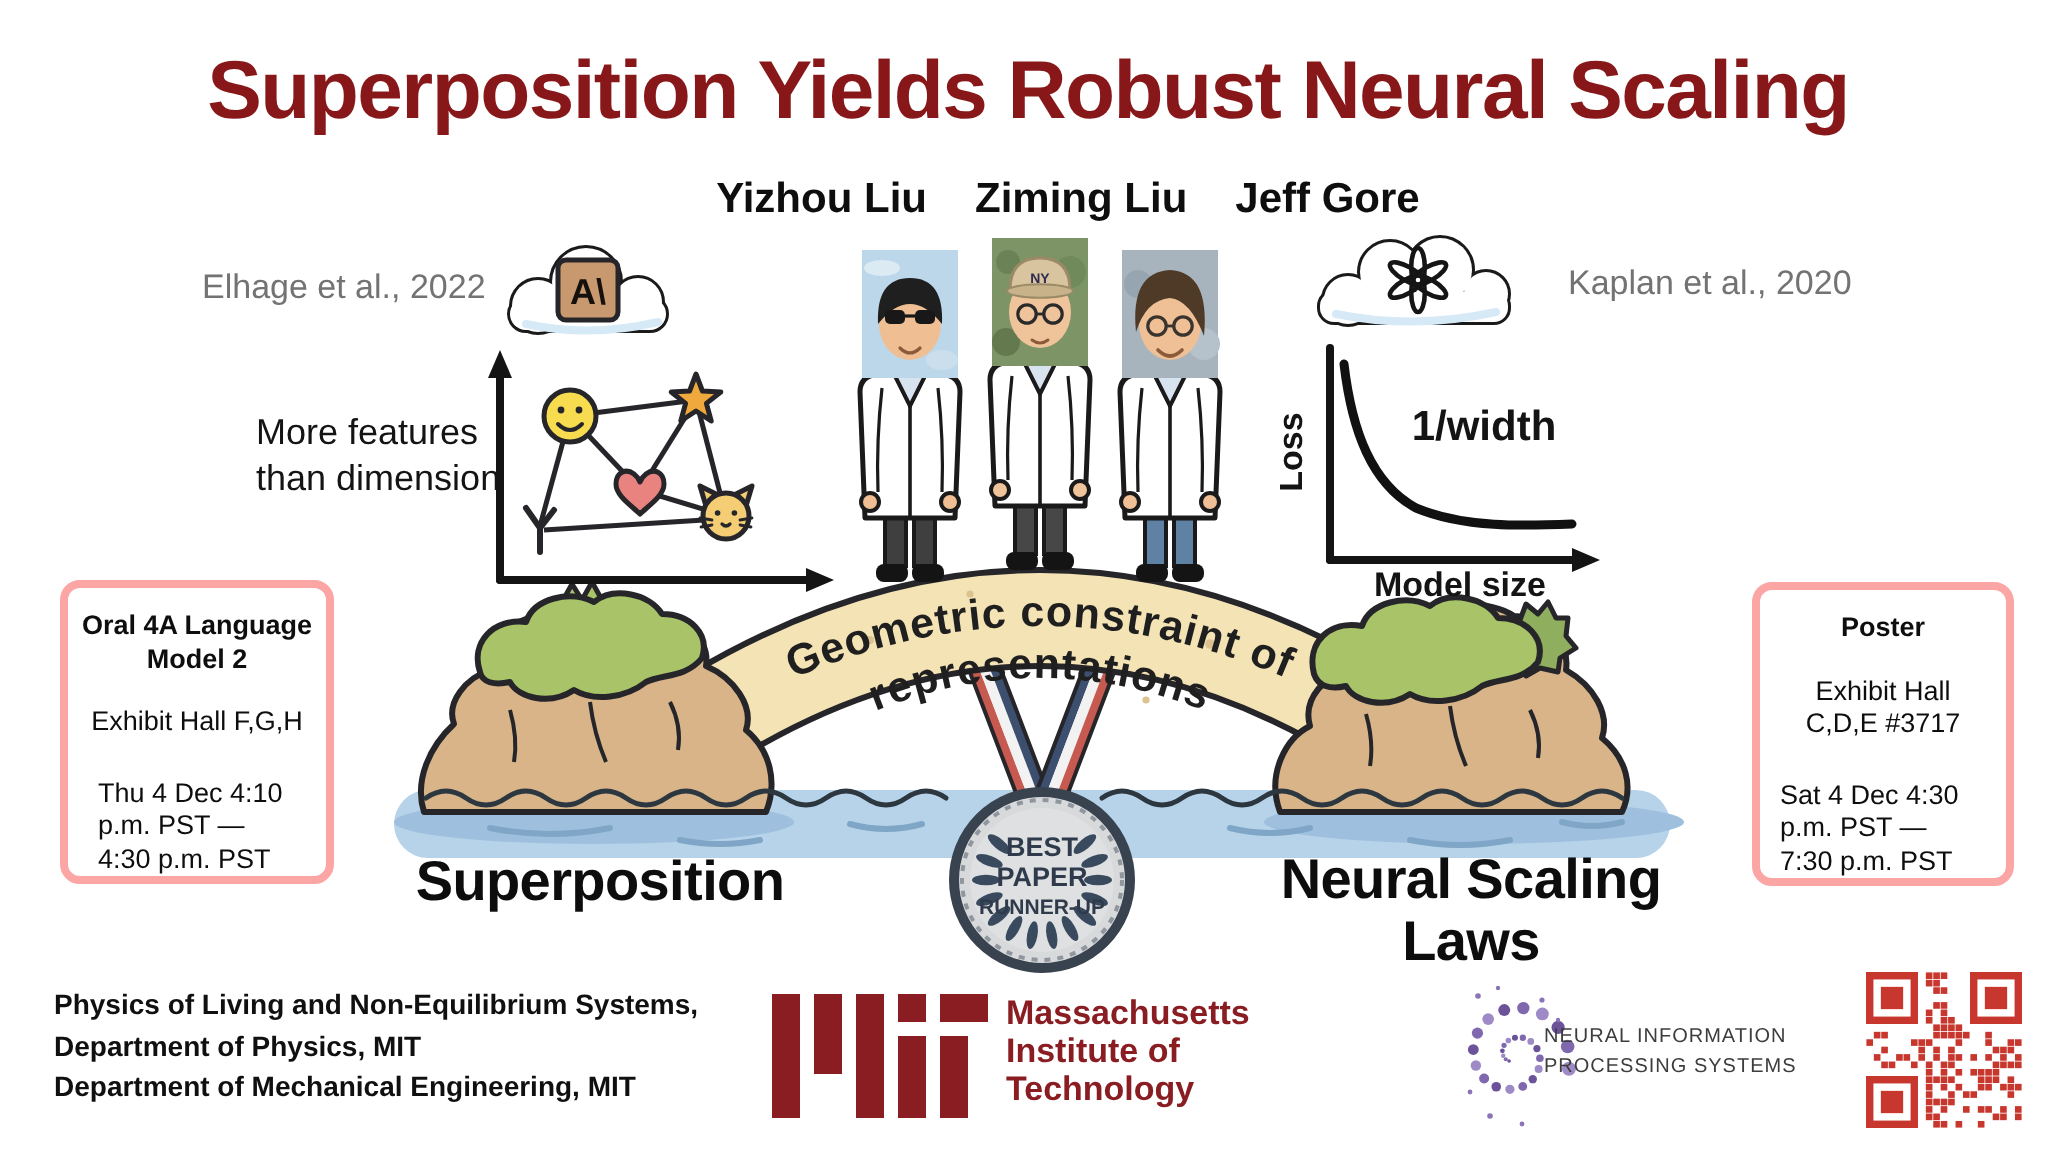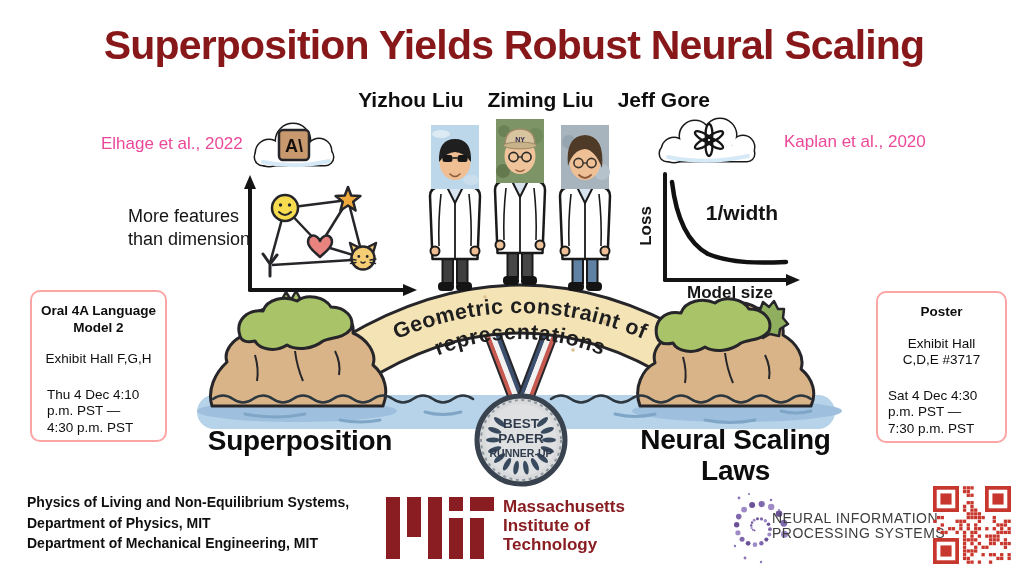--- a/index.html
+++ b/index.html
@@ -3,31 +3,31 @@
 <meta charset="utf-8">
 <style>
   html,body{margin:0;padding:0;background:#fff;}
   .poster{position:relative;width:1028px;height:578px;background:#ffffff;
           font-family:"Liberation Sans",sans-serif;overflow:hidden;color:#111;}
   .abs{position:absolute;}
   .title{left:0;top:22px;width:1028px;text-align:center;font-size:41px;font-weight:bold;
          color:#871719;letter-spacing:-0.8px;margin:0;}
   .authors{left:0;top:88px;width:1028px;display:flex;justify-content:center;gap:24px;
            font-size:21px;font-weight:bold;color:#0e0e0e;padding-left:20px;}
-  .ref-label{font-size:17px;color:#ec4899;}
+  .ref-label{font-size:17px;color:#737373;}
   .caption{left:128px;top:205px;font-size:18px;line-height:23px;color:#141414;}
   .island-label{font-size:28px;font-weight:600;color:#0d0d0d;text-align:center;letter-spacing:-0.3px;line-height:31px;}
-  .info-box{border:2px solid #fca5a5;border-radius:10px;background:#fff;font-size:13.5px;
+  .info-box{border:4px solid #fca5a5;border-radius:10px;background:#fff;font-size:13.5px;
             line-height:16.5px;color:#0e0e0e;padding:11px 6px;box-sizing:border-box;}
   .info-box .bx-title{font-weight:bold;text-align:center;}
   .info-box .bx-loc{text-align:center;margin-top:15px;}
   .info-box .bx-time{text-align:left;margin-top:19px;padding-left:9px;}
   .affil{left:27px;top:492px;font-size:14px;font-weight:bold;line-height:20.5px;color:#101010;}
   .mit-wordmark{left:503px;top:497px;font-size:17px;font-weight:bold;line-height:19px;color:#8A1D22;}
-  .neurips-text{left:772px;top:511px;font-size:14px;font-weight:500;letter-spacing:0.5px;
+  .neurips-text{left:772px;top:511px;font-size:10px;font-weight:500;letter-spacing:0.5px;
                 line-height:15px;color:#3d3d3d;}
   svg{display:block;}
   svg text{font-family:"Liberation Sans",sans-serif;}
 </style>
 </head>
 <body>
 
 <div class="poster">
 
   <svg class="abs" style="left:185px;top:115px;" width="660" height="375" viewBox="0 0 660 375">

